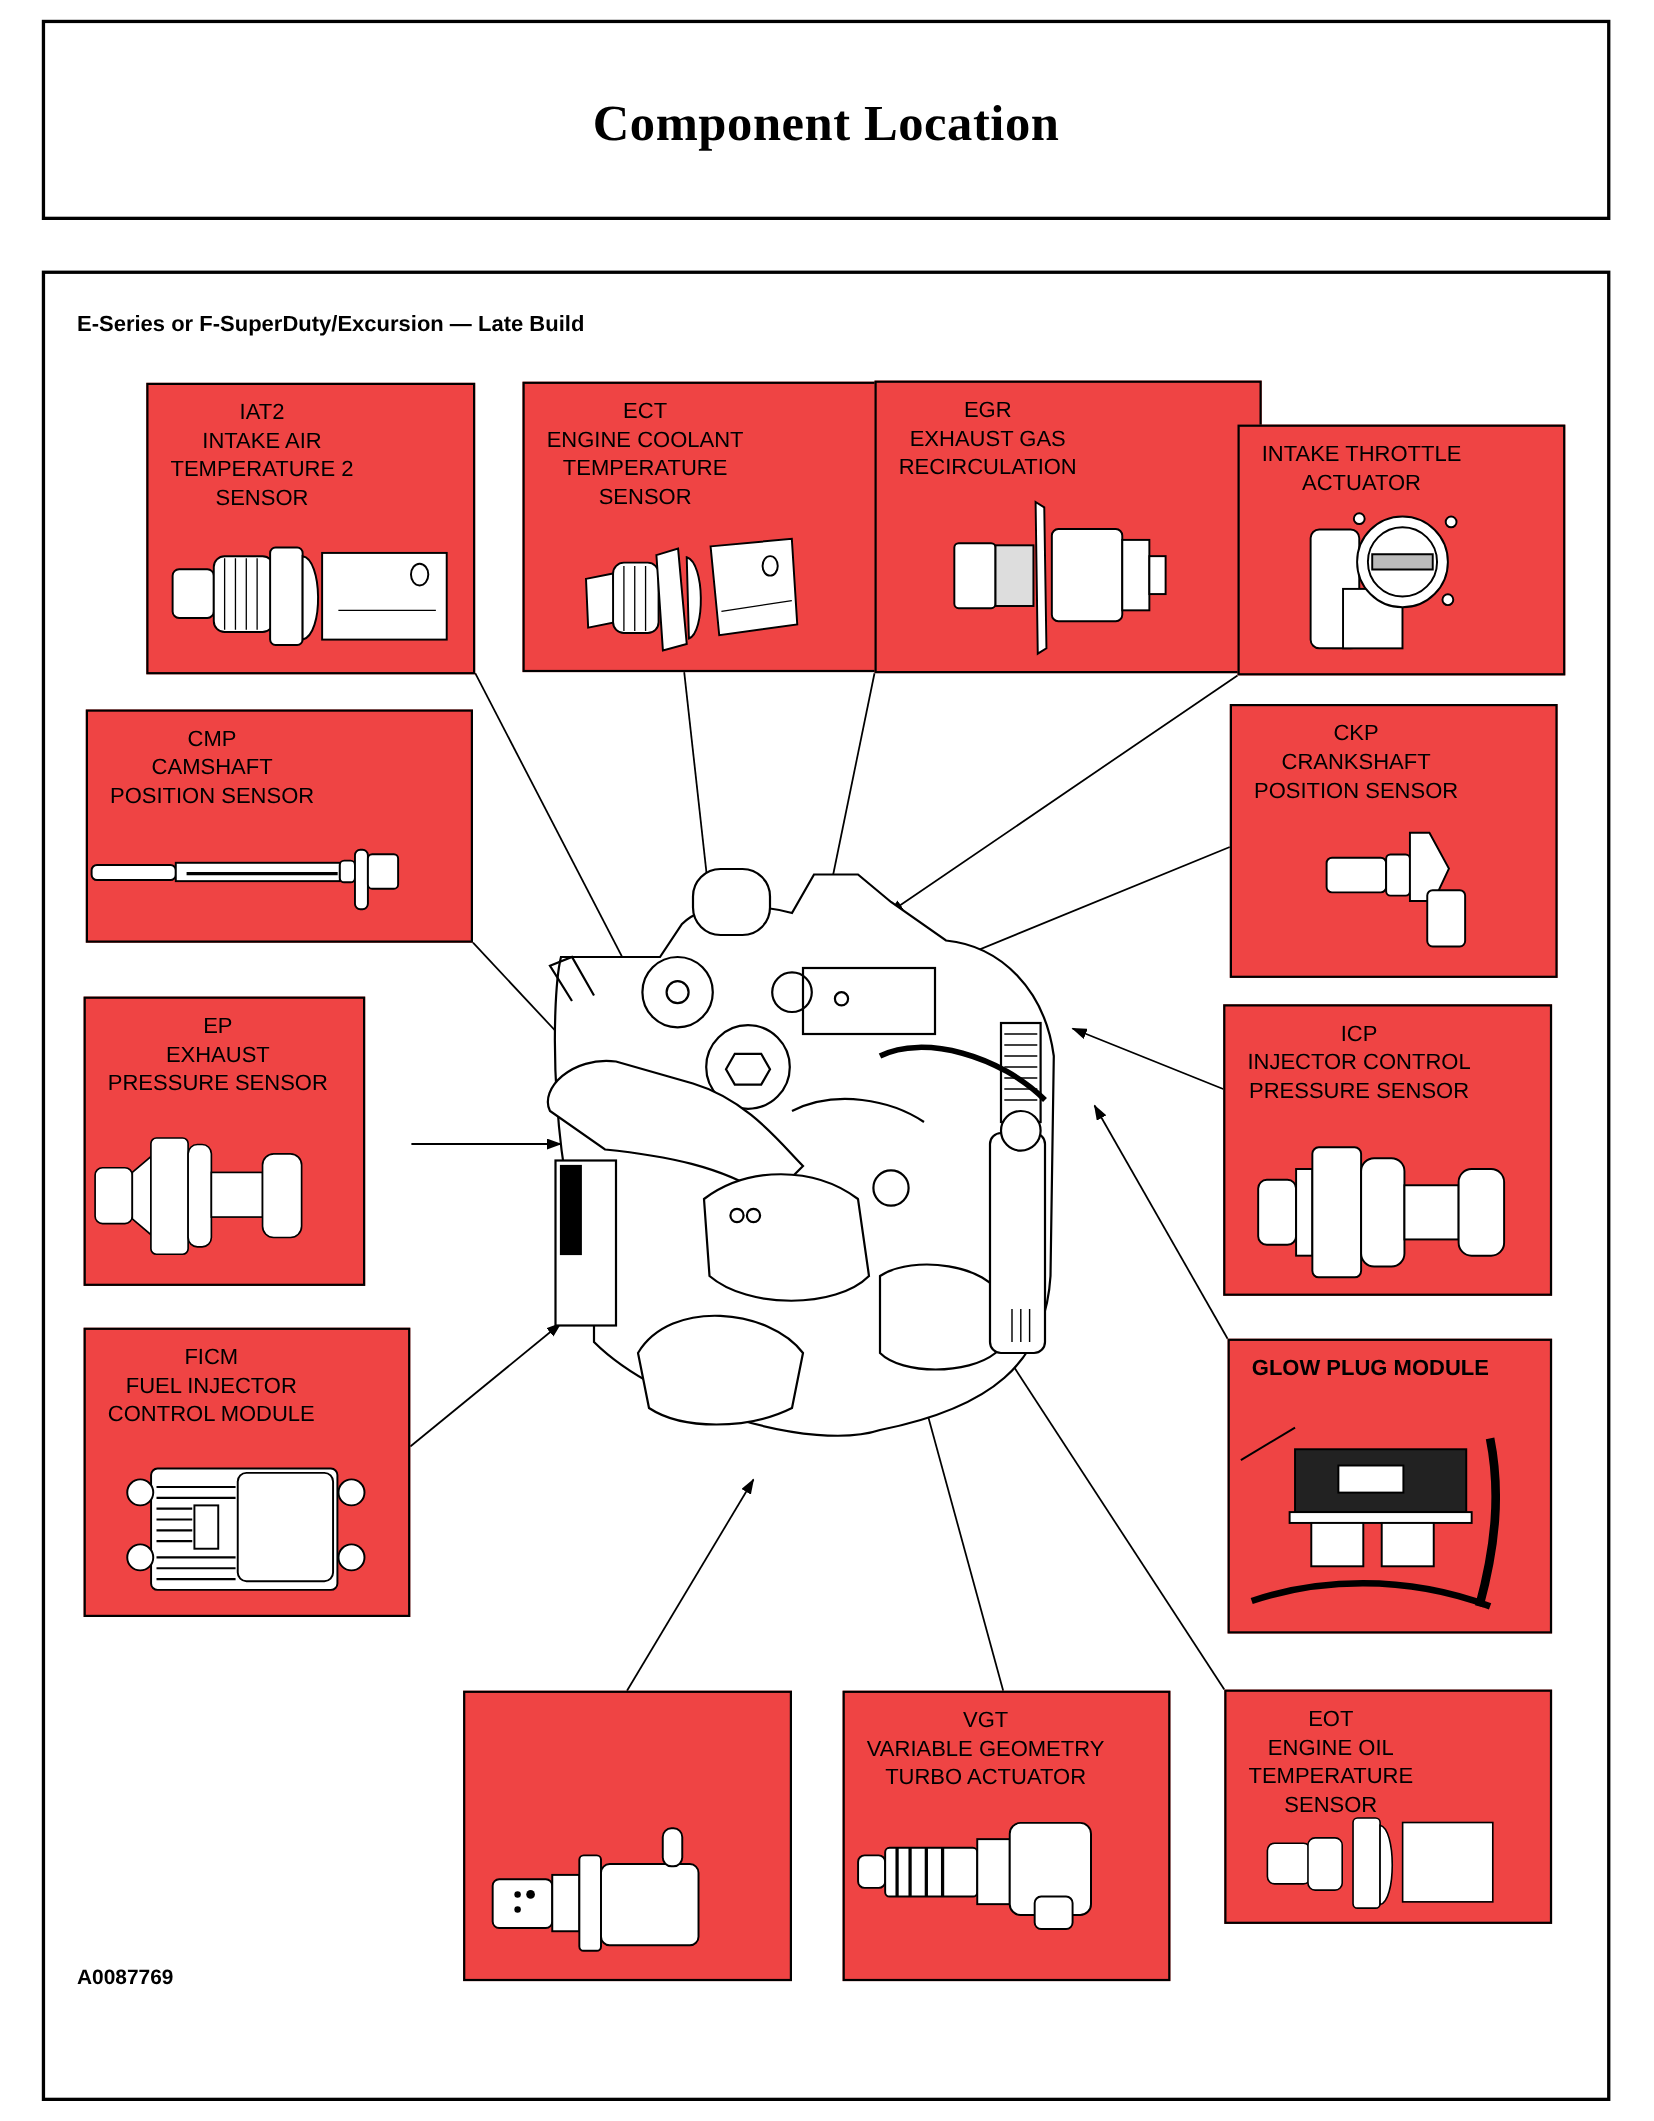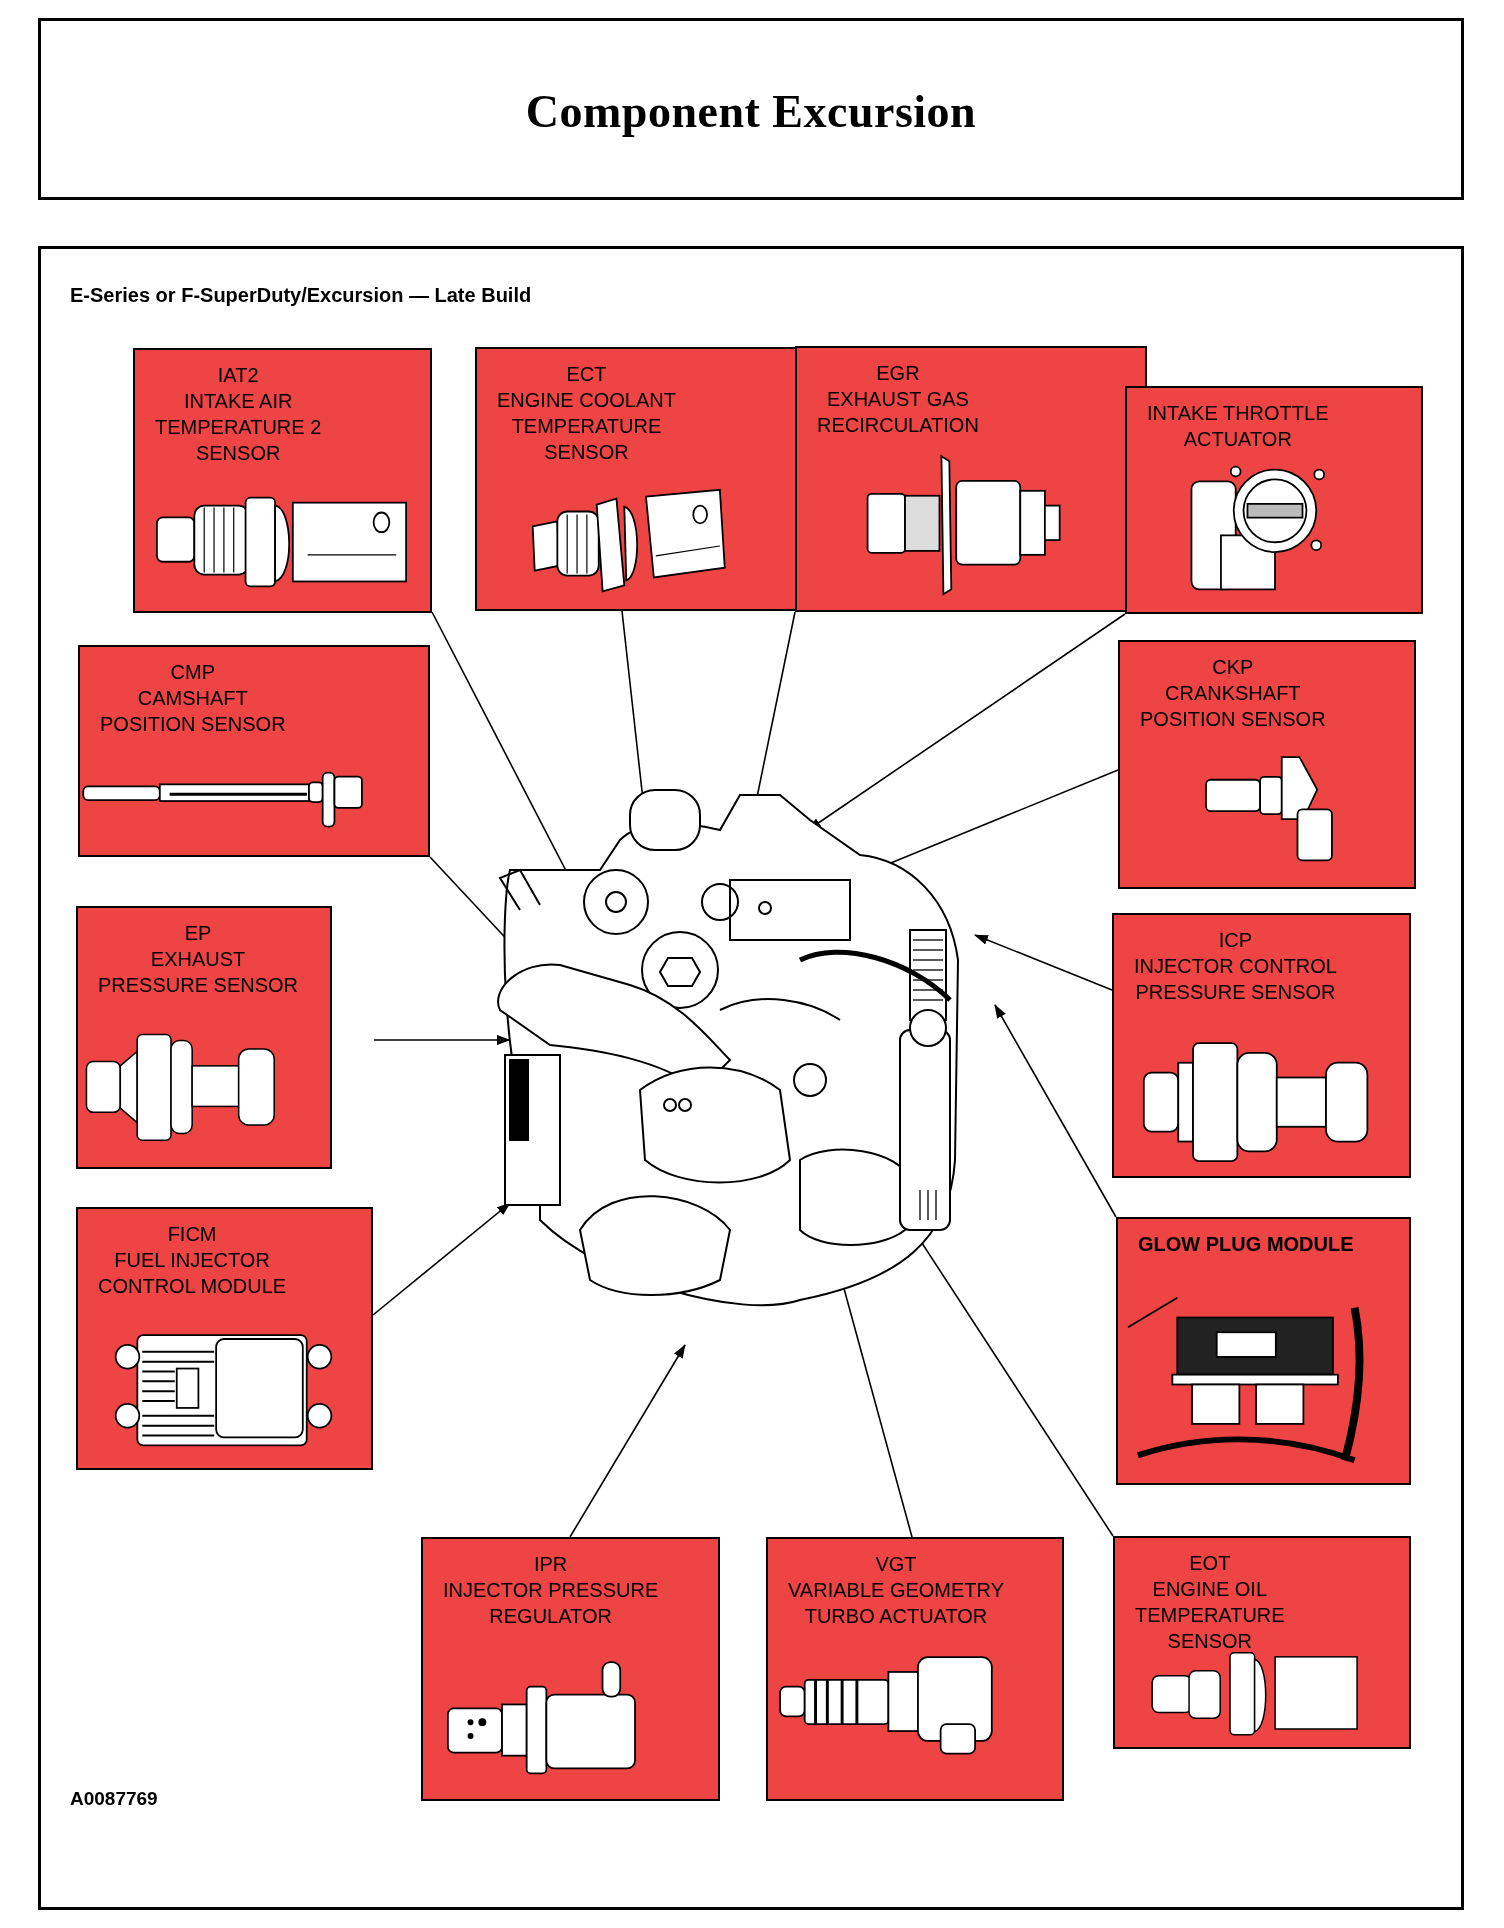--- a/index.html
+++ b/index.html
@@ -12,21 +12,21 @@
   .cbox { position:absolute; border:2px solid #000; box-sizing:border-box; background:#ef4444;text-align:center; }
   .cbox .lbl { position:absolute; left:20px; top:12px; font-size:20px; line-height:26px; white-space:pre-line; text-transform:uppercase; }
   .cbox svg.part { position:absolute; left:0; top:0; width:100%; height:100%; }
   svg#leaders { position:absolute; left:0; top:0; width:1504px; height:1928px; pointer-events:none; }
   svg#engine { position:absolute; left:480px; top:760px; width:560px; height:560px; }
 </style>
 </head>
 <body>
 
 <div class="header-box">
-  <div class="header-title">Component Excursion</div>
+  <div class="header-title">Component Location</div>
 </div>
 
 <div class="main-frame"></div>
 <div class="subtitle">E-Series or F-SuperDuty/Excursion — Late Build</div>
 <div class="fig-id">A0087769</div>
 
 <svg id="leaders" viewBox="0 0 1504 1928">
   <defs>
     <marker id="ah" markerWidth="14" markerHeight="10" refX="13" refY="5" orient="auto" markerUnits="userSpaceOnUse">
       <path d="M0,0 L14,5 L0,10 Z" fill="#000"></path>
@@ -270,23 +270,20 @@
       <rect x="75" y="168" width="48" height="40"></rect>
       <rect x="140" y="168" width="48" height="40"></rect>
       <path d="M20,240 C80,220 160,215 240,245" fill="none" stroke-width="6"></path>
       <path d="M240,90 C250,140 245,190 230,245" fill="none" stroke-width="8"></path>
       <path d="M10,110 L60,80" fill="none"></path>
     </g>
   </svg>
 </div>
 
 <div class="cbox" style="left:421px;top:1537px;width:299px;height:264px;">
-  <div class="lbl">IPR
-INJECTOR PRESSURE
-REGULATOR</div>
   <svg class="part" viewBox="0 0 299 264">
     <g stroke="#000" stroke-width="1.8" fill="#fff">
       <rect x="25" y="172" width="55" height="45" rx="6"></rect>
       <rect x="80" y="168" width="25" height="52"></rect>
       <rect x="105" y="150" width="20" height="88" rx="4"></rect>
       <rect x="125" y="158" width="90" height="75" rx="8"></rect>
       <rect x="182" y="125" width="18" height="35" rx="8"></rect>
     </g>
     <g fill="#000">
         <circle cx="48" cy="186" r="3"></circle>

